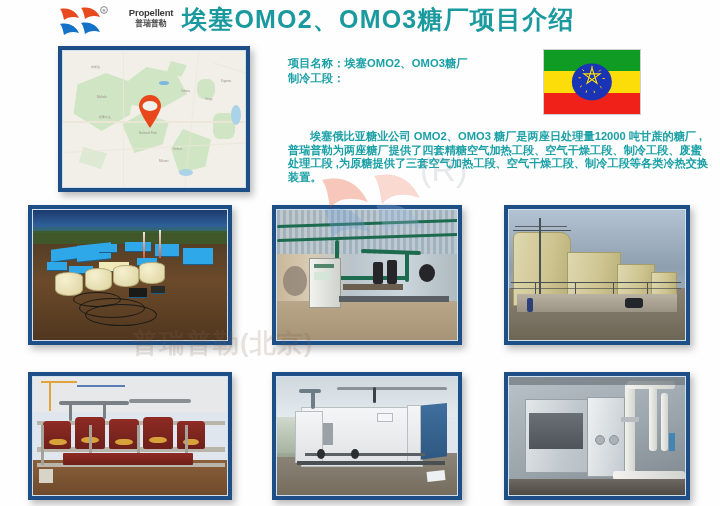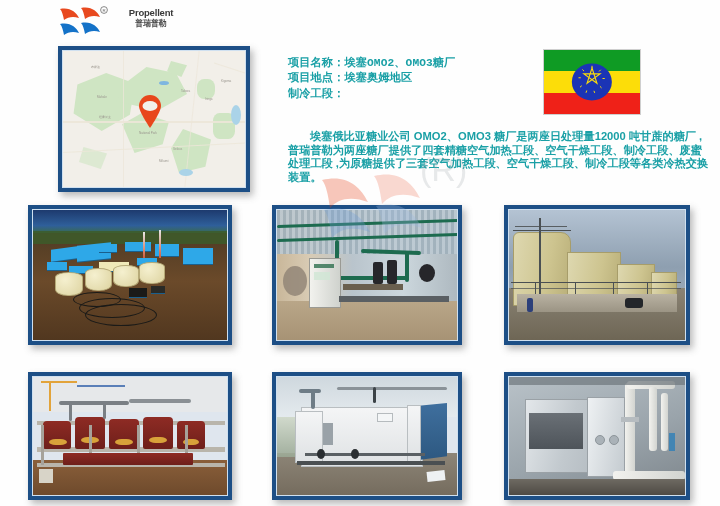--- a/index.html
+++ b/index.html
@@ -31,21 +31,21 @@
   .mp{position:absolute;background:#cfe5c3;}
   .mroad{position:absolute;background:#ece6d8;}
   .mwater{position:absolute;background:#aad3e8;border-radius:50%;}
   .mtext{position:absolute;font-size:2.6px;color:#9a968e;white-space:nowrap;
          transform:scale(1);}
   .pin{position:absolute;left:74px;top:44px;width:26px;height:34px;}
 
   
   .info{position:absolute;left:288px;top:56px;width:250px;color:#1aa0a6;
         font-size:11.2px;font-weight:bold;line-height:15.3px;letter-spacing:.1px;}
-  .info .row{white-space:nowrap;font-family:Liberation Mono, monospace;}
+  .info .row{white-space:nowrap;}
   .desc{position:absolute;left:288px;top:130px;width:425px;color:#1aa0a6;
         font-size:11.2px;font-weight:bold;line-height:13.6px;letter-spacing:0;
         text-indent:22px;}
 
   
   .flag{position:absolute;left:543px;top:49px;width:96px;height:64px;
         border:1px solid #cfcfcf;overflow:hidden;background:#fff;}
   .flag .band{position:absolute;left:0;width:100%;height:33.34%;}
   .flag .g{top:0;background:#0f9b24;}
   .flag .y{top:33.3%;background:#fcdd09;}
@@ -153,20 +153,21 @@
       <circle cx="48" cy="4" r="3.4" fill="none" stroke="#6b6b6b" stroke-width=".8"></circle>
       <text x="48" y="5.9" font-size="4.4" fill="#6b6b6b" text-anchor="middle" font-family="Liberation Sans, sans-serif">R</text>
     </svg>
   </div>
 
   <div class="logo-text">
     <div class="en">Propellent</div>
     <div class="cn">普瑞普勒</div>
   </div>
 
+  <div class="page-title">埃塞OMO2、OMO3糖厂项目介绍</div>
 </div>
 
 <div class="frame map-frame">
   <div class="inner">
     <div class="pic">
       <div class="map-bg"></div>
 
       <div class="mp" style="left:8px;top:22px;width:64px;height:58px;
            clip-path:polygon(10% 20%,55% 0,100% 18%,92% 72%,48% 100%,4% 70%);"></div>
       <div class="mp" style="left:46px;top:16px;width:78px;height:52px;
@@ -213,23 +214,20 @@
           <ellipse cx="13" cy="11" rx="7.5" ry="5" fill="#f2f0ea"></ellipse>
         </svg>
       </div>
     </div>
   </div>
 </div>
 
 <div class="info">
   <div class="row">
     <span>项目名称</span><span>：</span><span>埃塞OMO2、OMO3糖厂</span>
-  </div>
-  <div class="row">
-    <span>项目地点</span><span>：</span><span>埃塞奥姆地区</span>
   </div>
   <div class="row">
     <span>制冷工段</span><span>：</span>
   </div>
 </div>
 
 <div class="desc">埃塞俄比亚糖业公司 OMO2、OMO3 糖厂是两座日处理量12000 吨甘蔗的糖厂 ,普瑞普勒为两座糖厂提供了四套精糖空气加热工段、空气干燥工段、制冷工段、废蜜处理工段 ,为原糖提供了三套空气加热工段、空气干燥工段、制冷工段等各类冷热交换装置。</div>
 
 <div class="flag">
   <div class="band g"></div>
@@ -447,13 +445,14 @@
 <div class="watermark">
   <div class="wm-logo">
     <svg width="116" height="74" viewBox="0 0 116 74">
       <path d="M6 8 C30 2 44 14 52 30 C36 24 22 26 14 36 C12 22 10 13 6 8 Z" fill="#e8491f"></path>
       <path d="M58 4 C82 -2 96 10 104 26 C88 20 74 22 66 32 C64 18 62 9 58 4 Z" fill="#f0826a"></path>
       <path d="M8 38 C32 32 46 44 54 60 C38 54 24 56 16 66 C14 52 12 43 8 38 Z" fill="#6e9ed8"></path>
       <path d="M60 34 C84 28 98 40 106 56 C90 50 76 52 68 62 C66 48 64 39 60 34 Z" fill="#9ab9e0"></path>
     </svg>
   </div>
   <div class="wm-r">(R)</div>
+  <div class="wm-cn">普瑞普勒(北京)</div>
 </div>
 
 </body></html>

